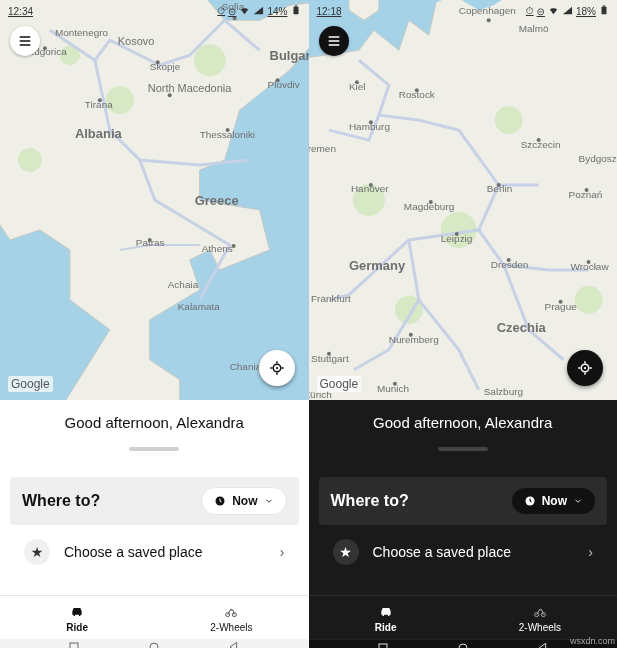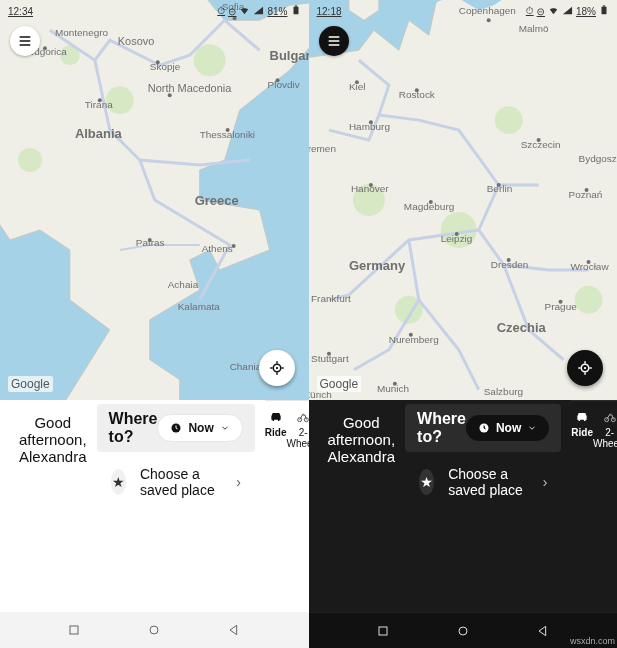--- a/index.html
+++ b/index.html
@@ -16,27 +16,27 @@
   .locate-btn.light { background:#fff; color:#111; }
   .google-badge { position: absolute; left: 8px; bottom: 8px; font-size: 12px; color: #555; font-family: Arial, sans-serif; background: rgba(255,255,255,.7); padding: 1px 3px; border-radius: 2px; z-index: 15; }
 
   .land { fill:#efefe8; stroke:#c4c9c2; stroke-width:1; }
   .road { stroke:#c6d1e6; fill:none; }
   .label-big { font: bold 13px Arial; fill:#6f6f6f; }
   .label-mid { font: 11px Arial; fill:#6f6f6f; }
   .label-city { font: 10px Arial; fill:#6f6f6f; }
   .dot { fill:#6f6f6f; }
 
-  .sheet { flex: 1; display: flex; flex-direction: row; padding-left: 19px; }
+  .sheet { flex: 1; display: flex; flex-direction: column; }
   .sheet.light { background: #fff; color: #111; }
   .sheet.dark  { background: #1a1a1a; color: #fff; }
   .greeting { text-align: center; font-size: 15px; font-weight: 500; padding: 14px 0 10px; }
   .handle { width: 50px; height: 4px; border-radius: 2px; background: #d0d0d0; margin: 6px auto 10px; }
   .sheet.dark .handle { background: #444; }
-  .panel { margin: 4px 10px; }
+  .panel { margin: 16px 10px; }
   .whereto { display: flex; align-items: center; justify-content: space-between; border-radius: 4px; padding: 10px 12px; height: 48px; cursor: pointer; }
   .sheet.light .whereto { background: #efefef; }
   .sheet.dark  .whereto { background: #2c2c2c; }
   .whereto .title { font-size: 16px; font-weight: 700; }
   .now-chip { display: flex; align-items: center; gap: 6px; border-radius: 20px; padding: 6px 12px; font-size: 12px; font-weight: 600; cursor: pointer; }
   .sheet.light .now-chip { background: #fff; border: 1px solid #e6e6e6; }
   .sheet.dark  .now-chip { background: #111; color: #fff; }
   .saved { display: flex; align-items: center; gap: 14px; padding: 14px 14px; font-size: 14px; cursor: pointer; }
   .star-ic { width: 26px; height: 26px; border-radius: 50%; display:flex; align-items:center; justify-content:center; }
   .sheet.light .star-ic { background:#f0f0f0; color:#333; }
@@ -64,21 +64,21 @@
       <span>
         <svg viewBox="0 0 24 24" width="11" height="11">
             <path fill="#333" d="M12 20l8-10C16 6 8 6 4 10z"></path>
           </svg>
       </span>
       <span>
         <svg viewBox="0 0 24 24" width="11" height="11">
             <path fill="#333" d="M2 20h20L22 4z"></path>
           </svg>
       </span>
-      <span>81%</span>
+      <span>14%</span>
       <span>
         <svg viewBox="0 0 24 24" width="10" height="12">
             <rect x="6" y="4" width="12" height="18" fill="#333" rx="1"></rect>
             <rect x="9" y="1" width="6" height="3" fill="#333"></rect>
           </svg>
       </span>
     </span>
   </div>
 
   <div class="map">

